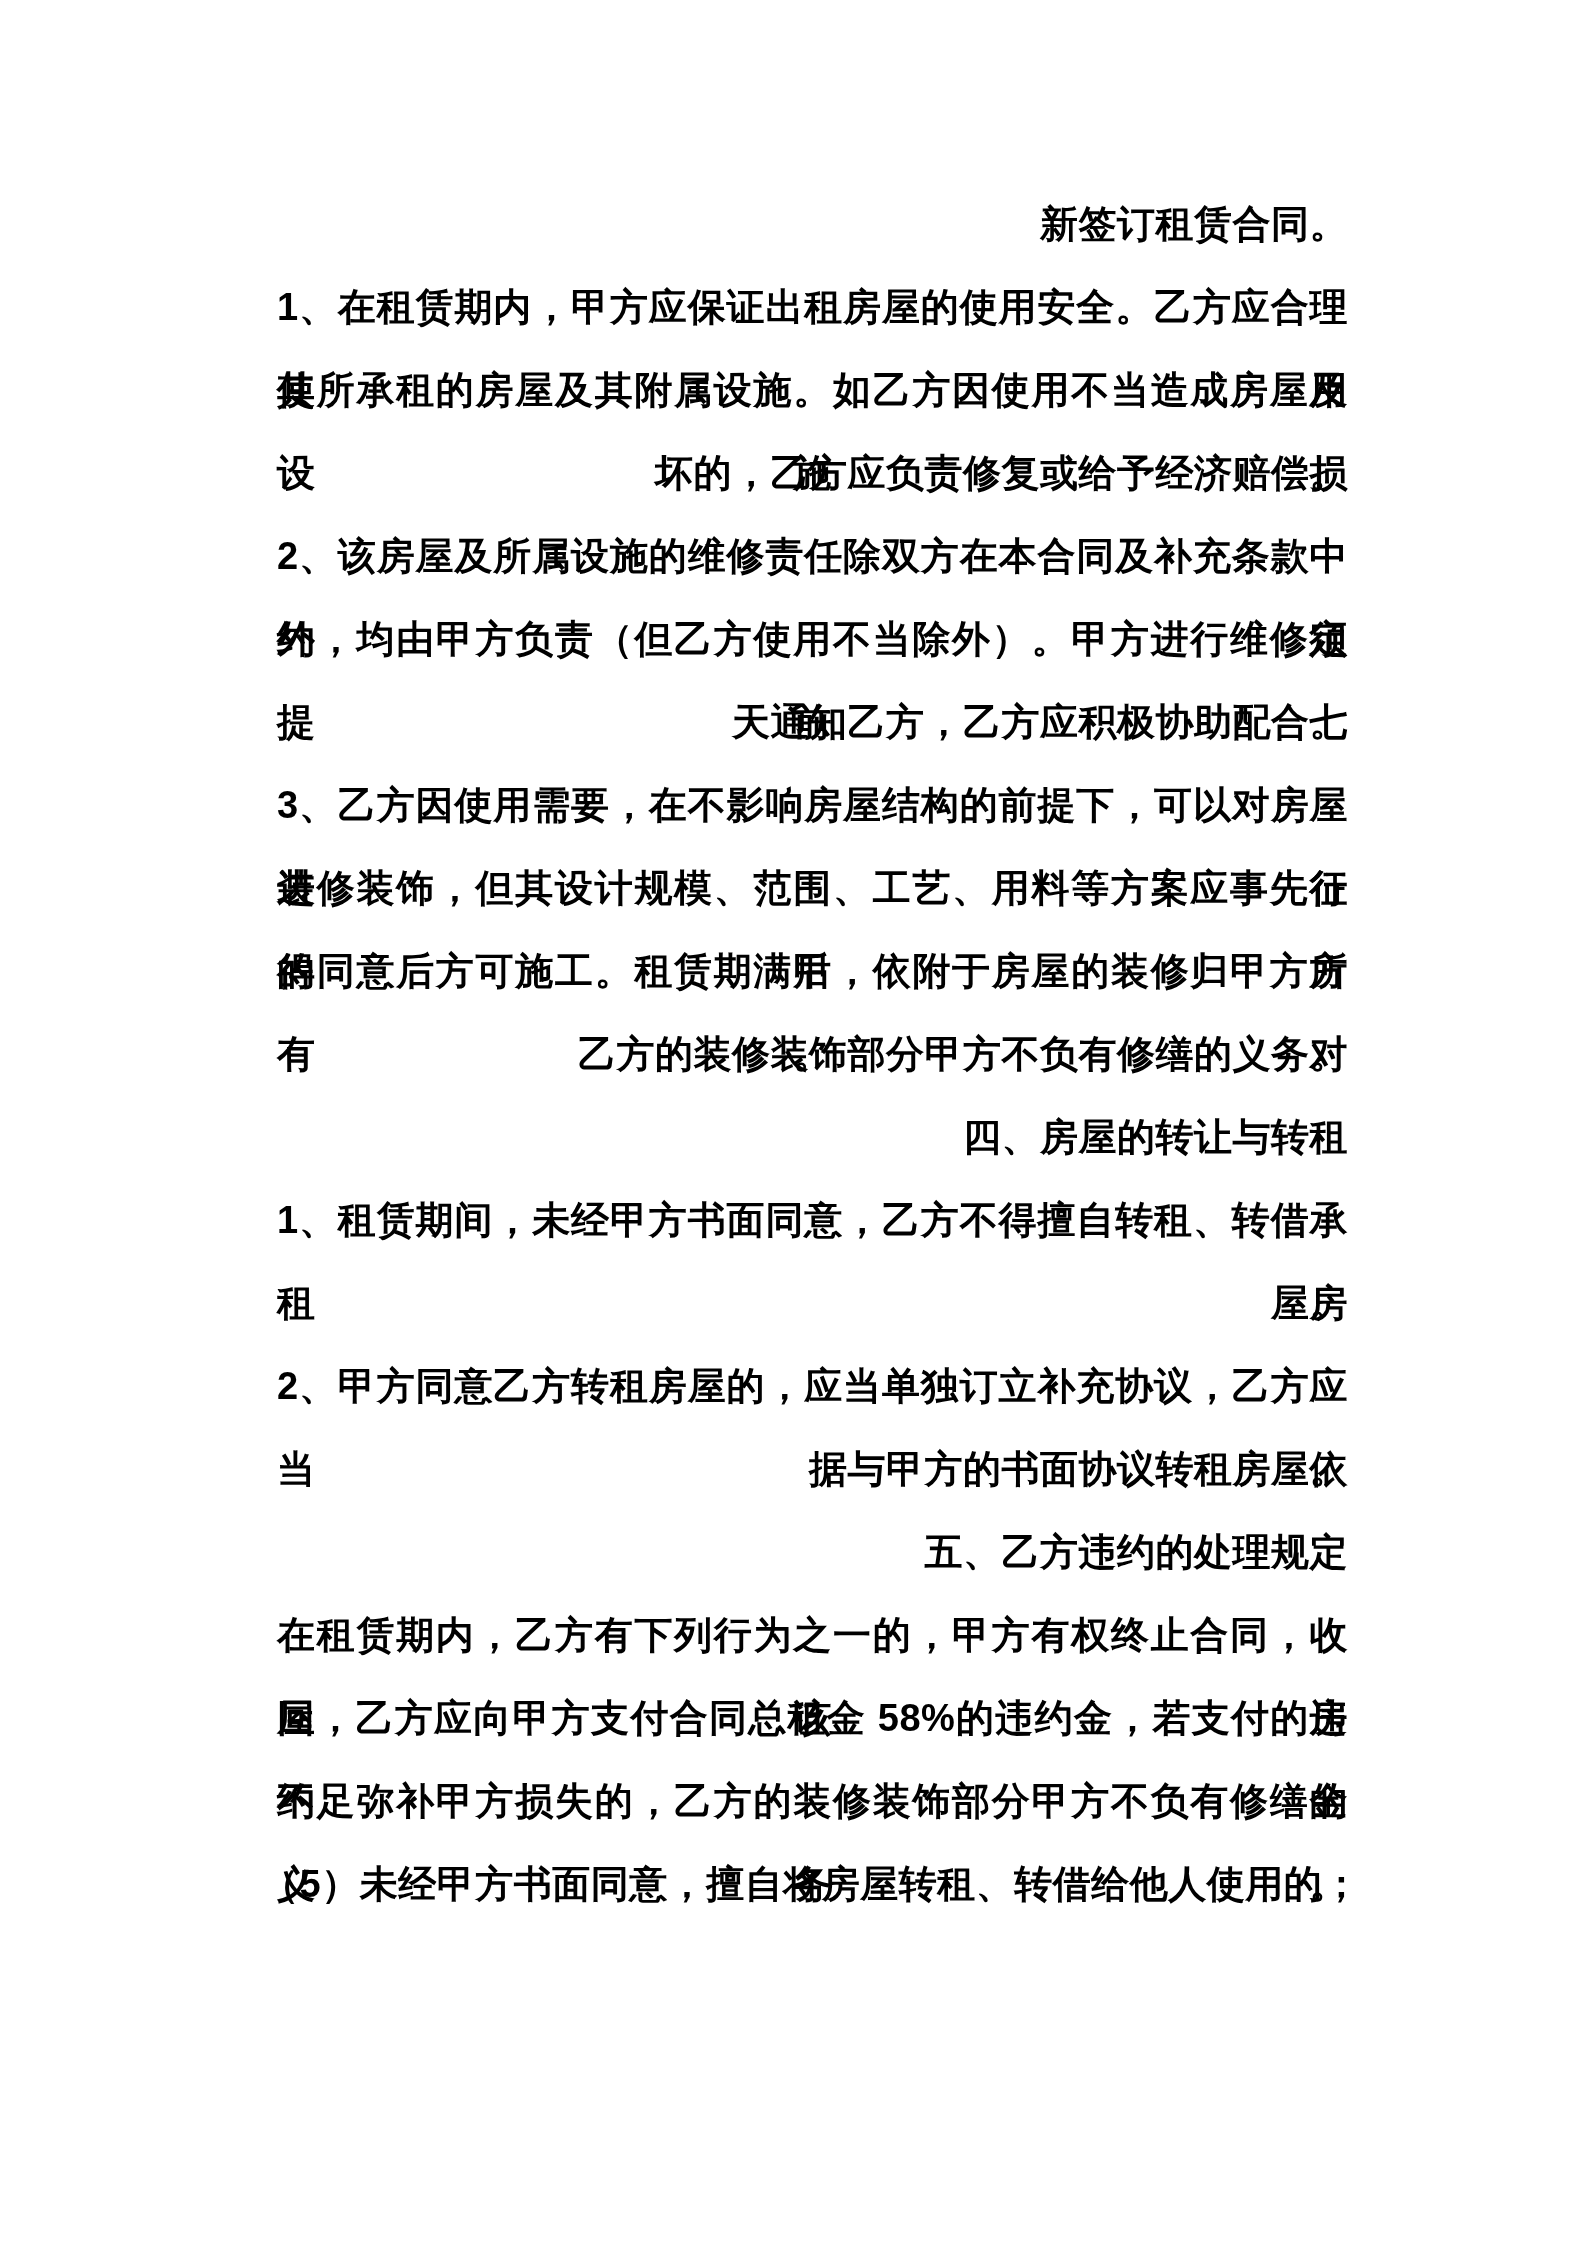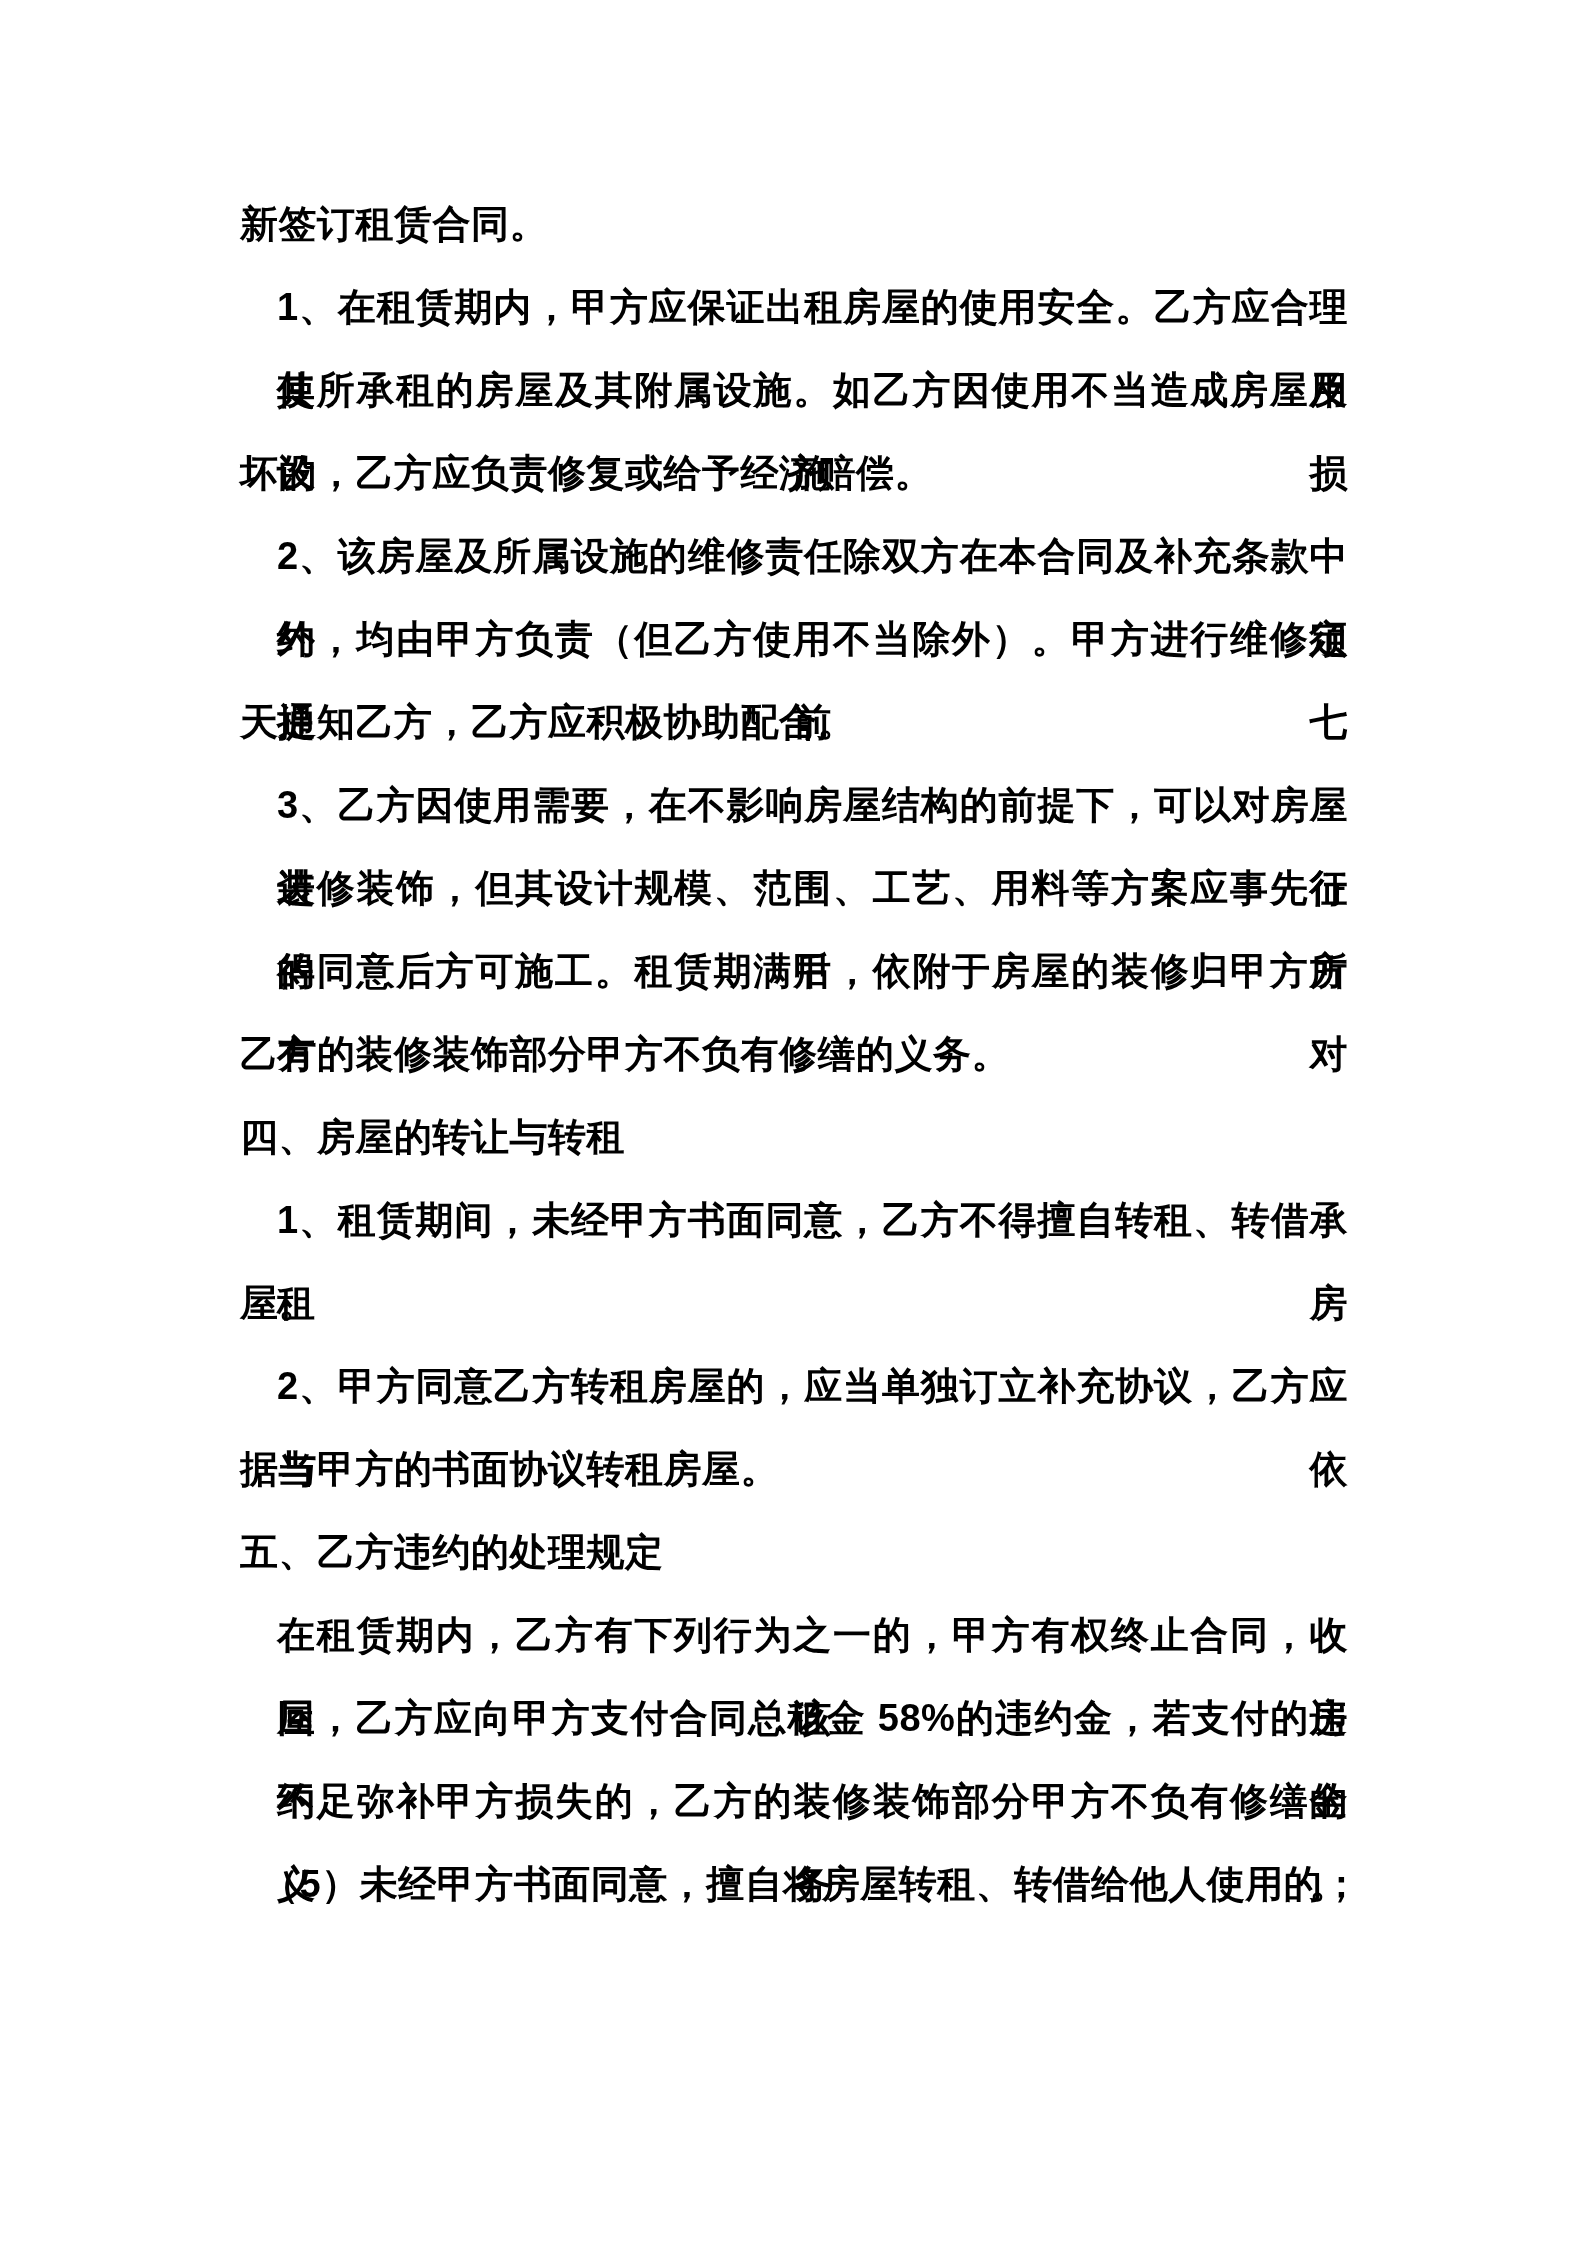--- a/index.html
+++ b/index.html
@@ -27,21 +27,21 @@
     font-size: 38px;
     line-height: 83px;
     font-weight: 600;
     color: #000000;
     letter-spacing: 0.5px;
   }
   .line {
     display: block;
     height: 83px;
     white-space: nowrap;
-    text-align: left;
+    text-align: right;
   }
   .line.fill {
     white-space: normal;
     text-align: justify;
     text-align-last: justify;
     margin-left: 37px;
   }
   .line.indent {
     padding-left: 21px;
   }

